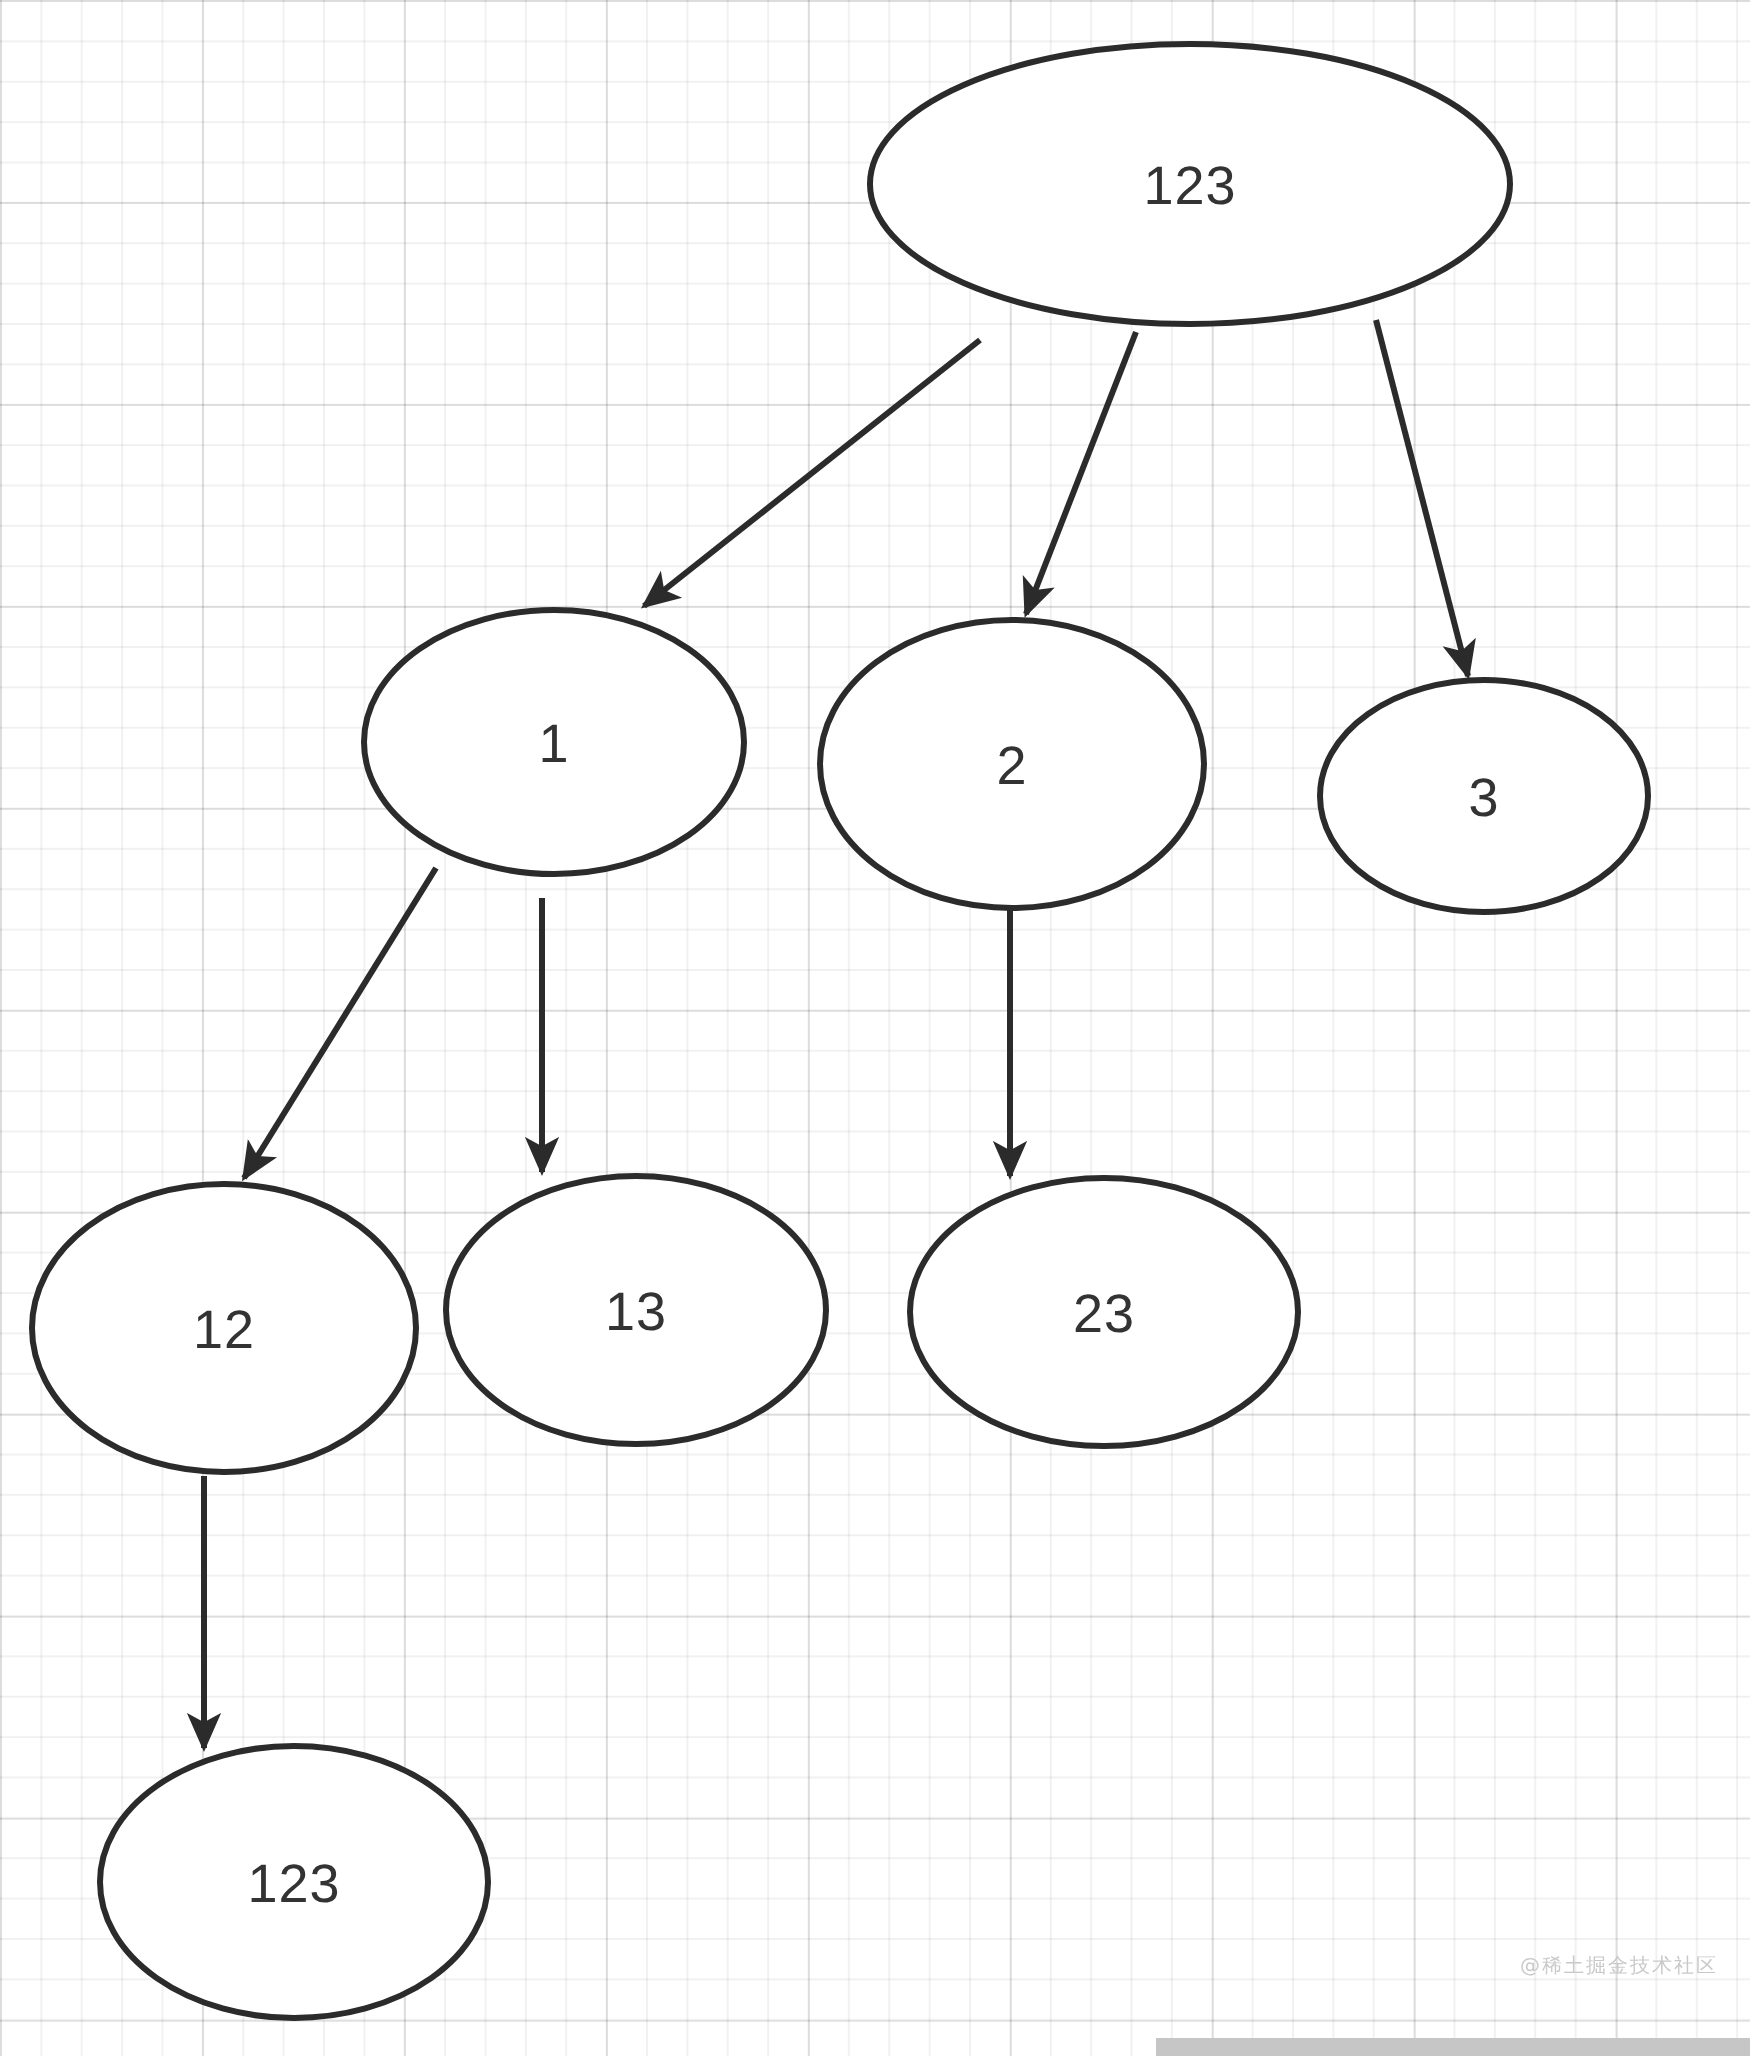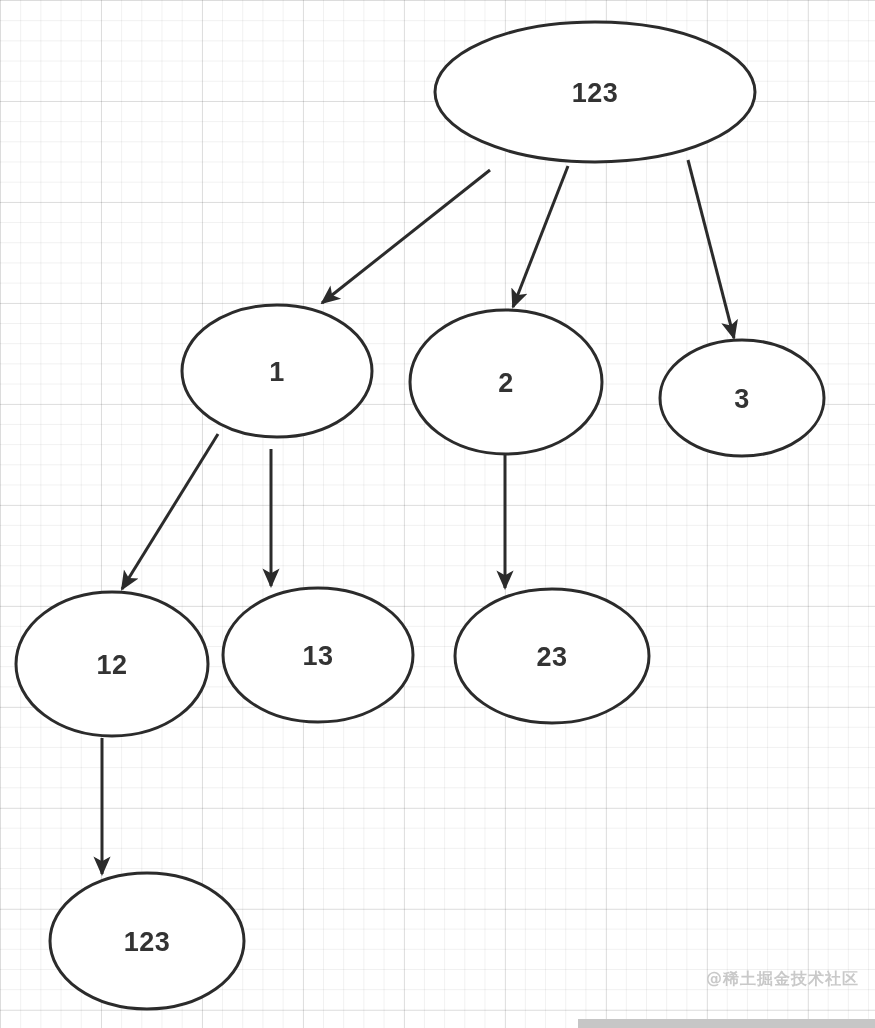--- a/index.html
+++ b/index.html
@@ -10,21 +10,20 @@
   }
   body {
     font-family: "Liberation Sans", sans-serif;
   }
   #canvas-root {
     position: relative;
     width: 875px;
     height: 1028px;
     overflow: hidden;
     background-color: #ffffff;
-    font-weight: bold;
   }
   
   #grid-background {
     position: absolute;
     left: 0;
     top: 0;
     width: 875px;
     height: 1028px;
     background-color: #ffffff;
     background-image:
@@ -67,21 +66,21 @@
   .graph-edge-head {
     fill: #2b2b2b;
     stroke: none;
   }
   #watermark-text {
     position: absolute;
     right: 16px;
     bottom: 38px;
     color: #c9c9c9;
     font-family: "DejaVu Sans", sans-serif;
-    font-size: 16px;
+    font-size: 10px;
     letter-spacing: 1px;
     white-space: nowrap;
     user-select: none;
   }
   #horizontal-scrollbar-track {
     position: absolute;
     left: 0;
     bottom: 0;
     width: 875px;
     height: 9px;

